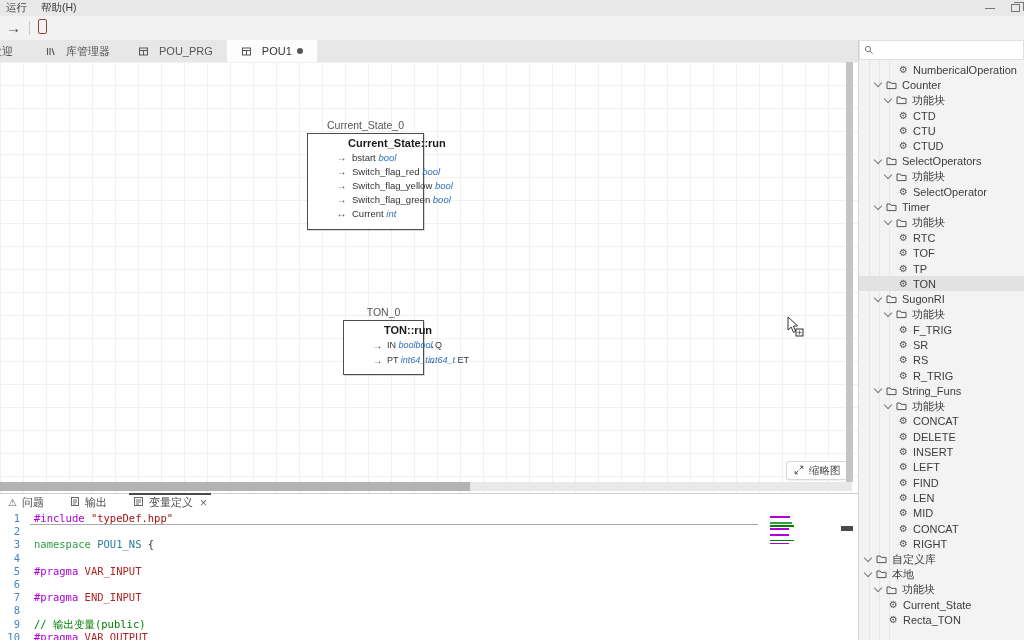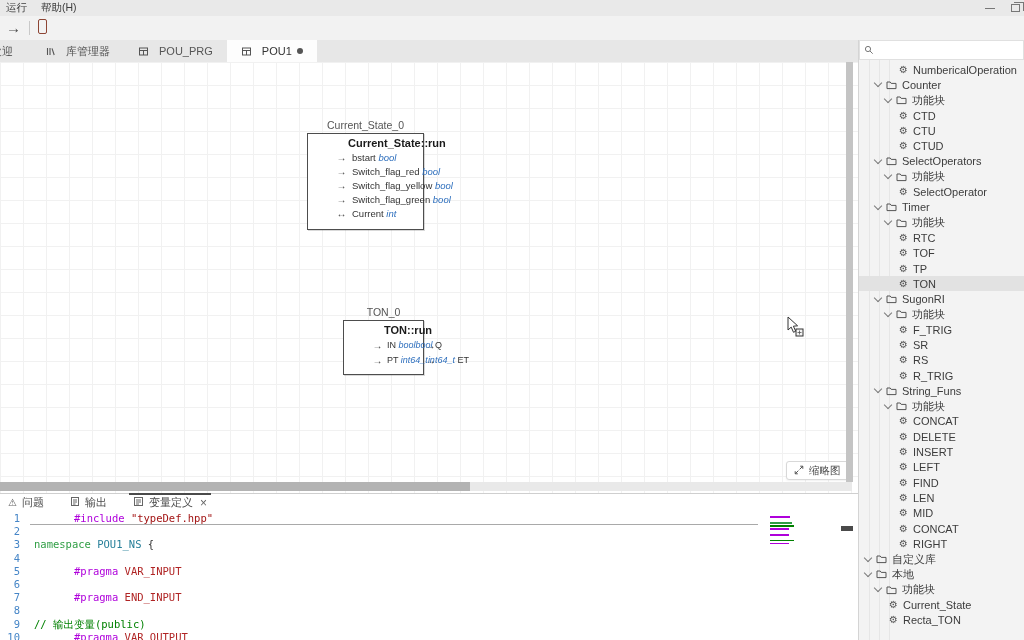--- a/index.html
+++ b/index.html
@@ -60,21 +60,21 @@
   .bottom-panel { height:147px; background:#fff; border-top:1px solid #cfcfcf; position:relative; font-size:11px; }
   .btabs { height:17px; display:flex; align-items:center; gap:26px; padding-left:8px; color:#4a4a4a; }
   .btab { display:flex; align-items:center; gap:5px; position:relative; height:17px; }
   .btab.active::before { content:""; position:absolute; top:-1px; left:-4px; right:-4px; height:2px; background:#4a4a4a; }
   .btab .close-x { color:#666; font-size:12px; margin-left:2px; }
   .editor { position:absolute; top:18px; left:0; right:0; bottom:0; font-family:"DejaVu Sans Mono","Liberation Mono",monospace; font-size:10.5px; overflow:hidden; }
   .crow { display:flex; height:13.2px; line-height:13.2px; position:relative; }
   .crow.current::after { content:""; position:absolute; left:30px; right:100px; bottom:0; border-bottom:1px solid #a9a9a9; }
   .gut { width:26px; text-align:right; color:#4585c7; padding-right:6px; flex:none; }
   .cbody { padding-left:8px; white-space:pre; }
-  .c-kw { color:#af00db;margin-left:40px; } .c-kw2 { color:#2f9e44; } .c-type { color:#267f99; }
+  .c-kw { color:#af00db; } .c-kw2 { color:#2f9e44; } .c-type { color:#267f99; }
   .c-comment { color:#008000; } .c-str { color:#a31515; } .c-pragma { color:#b02424; } .c-plain { color:#333; }
   .c-err { border-bottom:1px solid #e05a5a; }
   .minimap { position:absolute; right:64px; top:4px; width:24px; }
   .minimap i { display:block; height:1.6px; margin-bottom:1.4px; }
   .ed-thumb { position:absolute; right:5px; top:14px; width:12px; height:5px; background:#4a4a4a; }
 
   
   .toolbox { width:166px; background:#f3f3f3; border-left:1px solid #d4d4d4; display:flex; flex-direction:column; overflow:hidden; }
   .tb-title { font-size:10.5px; color:#333; padding:4px 8px 2px 8px; height:18px; }
   .tb-search { height:20px; background:#fff; border:1px solid #e0e0e0; display:flex; align-items:center; padding:0 4px; margin:0; }

